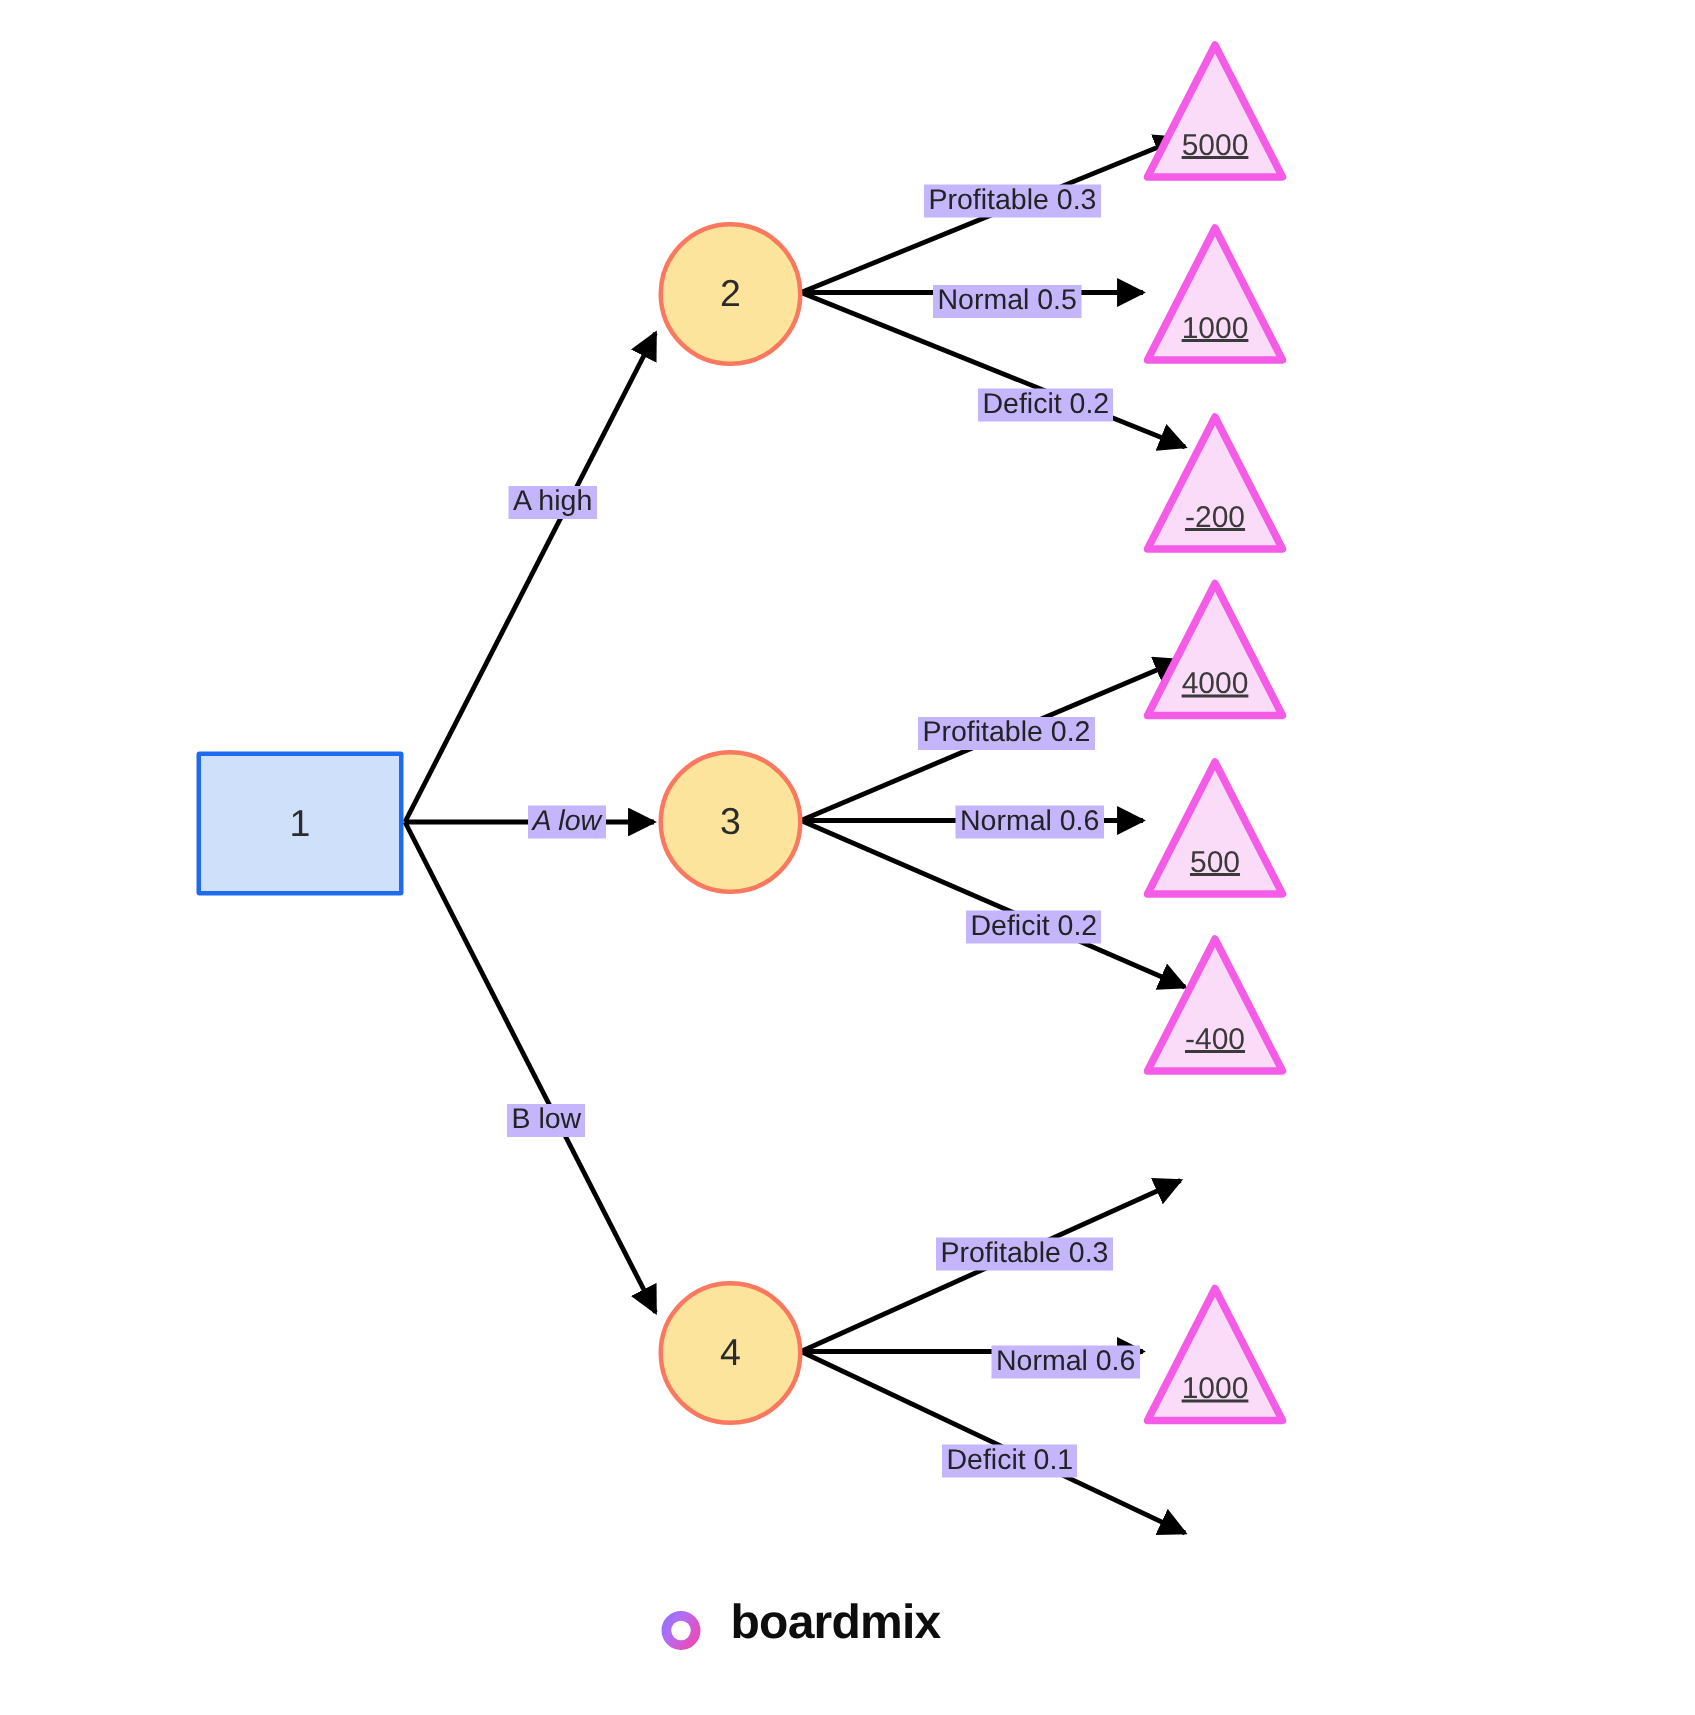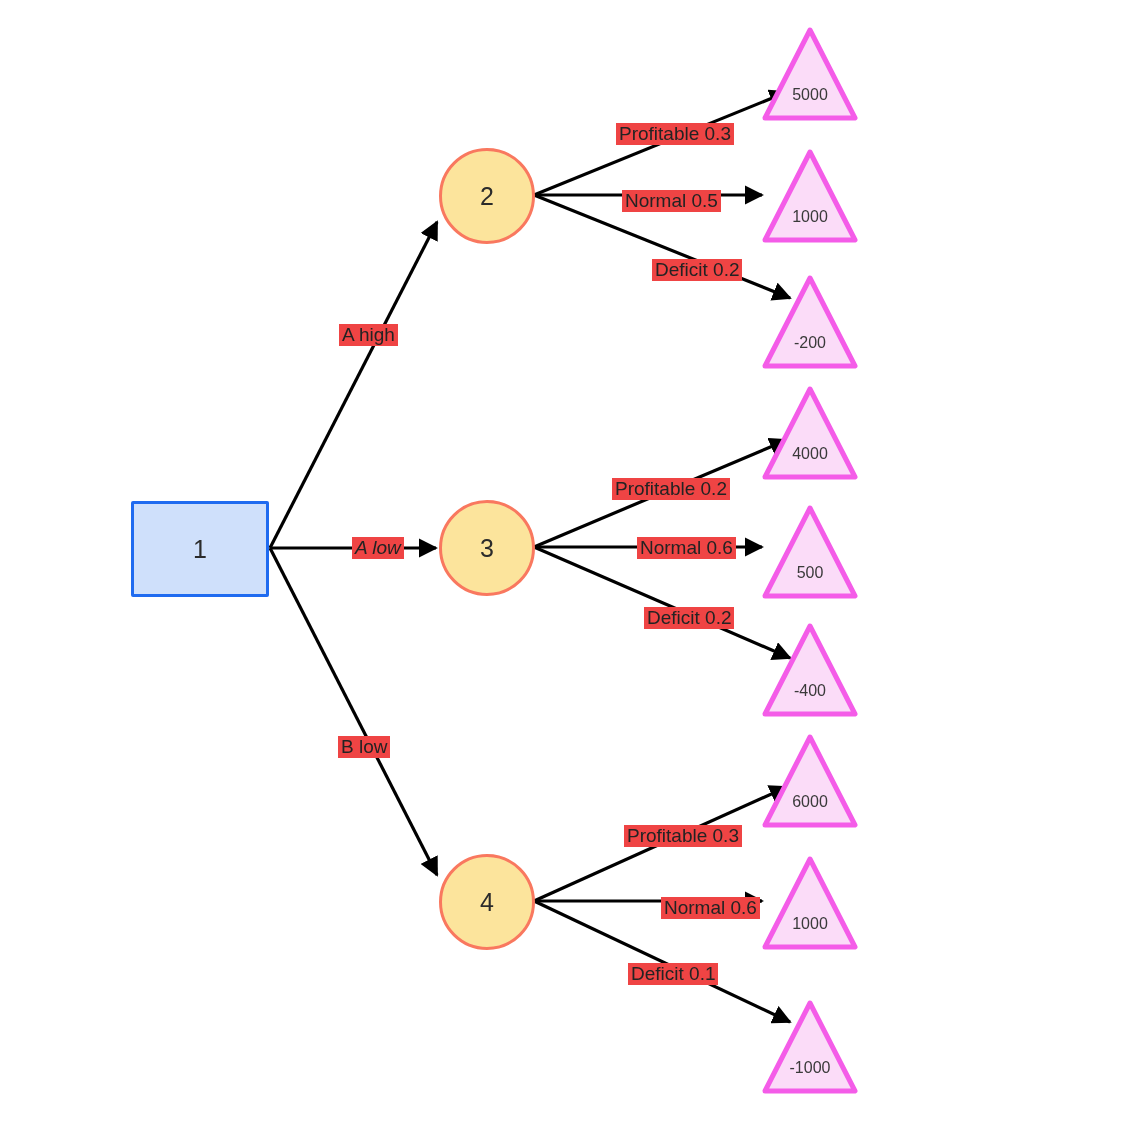--- a/index.html
+++ b/index.html
@@ -63,36 +63,37 @@
     left: 0;
     top: 0;
     overflow: visible;
   }
   .tri-node .node-label {
     position: absolute;
     width: 96px;
     text-align: center;
     left: 0;
     top: 61px;
-    font-size: 16px;
+    font-size: 20px;
     color: #3a3a3a;
+    text-decoration: underline;
   }
 
   .node-label {
     pointer-events: none;
     line-height: 1;
   }
 
   
   .edge-label {
     position: absolute;
     font-size: 19px;
     color: #232323;
     white-space: nowrap;
-    background: #ef4444;
+    background: #c4b5fd;
     padding: 0 3px;
     line-height: 1.15;
   }
 
   
   #watermark {
     position: absolute;
     left: 437px;
     top: 1060px;
     display: flex;
@@ -189,40 +190,28 @@
     <span class="node-label">500</span>
   </div>
 
   <div class="node tri-node" style="left:762px; top:622px;">
     <svg width="96" height="96" viewBox="0 0 96 96">
       <polygon points="48,4 93,92 3,92" fill="#fbdcf8" stroke="#f45ce8" stroke-width="5" stroke-linejoin="round"></polygon>
     </svg>
     <span class="node-label">-400</span>
   </div>
 
-  <div class="node tri-node" style="left:762px; top:733px;">
-    <svg width="96" height="96" viewBox="0 0 96 96">
-      <polygon points="48,4 93,92 3,92" fill="#fbdcf8" stroke="#f45ce8" stroke-width="5" stroke-linejoin="round"></polygon>
-    </svg>
-    <span class="node-label">6000</span>
-  </div>
 
   <div class="node tri-node" style="left:762px; top:855px;">
     <svg width="96" height="96" viewBox="0 0 96 96">
       <polygon points="48,4 93,92 3,92" fill="#fbdcf8" stroke="#f45ce8" stroke-width="5" stroke-linejoin="round"></polygon>
     </svg>
     <span class="node-label">1000</span>
   </div>
 
-  <div class="node tri-node" style="left:762px; top:999px;">
-    <svg width="96" height="96" viewBox="0 0 96 96">
-      <polygon points="48,4 93,92 3,92" fill="#fbdcf8" stroke="#f45ce8" stroke-width="5" stroke-linejoin="round"></polygon>
-    </svg>
-    <span class="node-label">-1000</span>
-  </div>
 
   <div class="edge-label" style="left:339px; top:324px;">A high</div>
 
   <div class="edge-label" style="left:352px; top:537px;font-style:italic;">A low</div>
 
   <div class="edge-label" style="left:338px; top:736px;">B low</div>
 
   <div class="edge-label" style="left:616px; top:123px;">Profitable 0.3</div>
 
   <div class="edge-label" style="left:622px; top:190px;">Normal 0.5</div>
@@ -234,14 +223,28 @@
   <div class="edge-label" style="left:637px; top:537px;">Normal 0.6</div>
 
   <div class="edge-label" style="left:644px; top:607px;">Deficit 0.2</div>
 
   <div class="edge-label" style="left:624px; top:825px;">Profitable 0.3</div>
 
   <div class="edge-label" style="left:661px; top:897px;">Normal 0.6</div>
 
   <div class="edge-label" style="left:628px; top:963px;text-align:right;">Deficit 0.1</div>
 
+  <div id="watermark">
+    <svg width="38" height="42" viewBox="0 0 38 42">
+      <defs>
+        <linearGradient id="bmGrad" x1="0" y1="0" x2="1" y2="1">
+          <stop offset="0%" stop-color="#6a7cff"></stop>
+          <stop offset="45%" stop-color="#b26cf5"></stop>
+          <stop offset="100%" stop-color="#ff3fa4"></stop>
+        </linearGradient>
+      </defs>
+      <path d="M4 3 L4 27 A13 13 0 1 0 17 14 A13 13 0 0 0 4 27 Z" fill="url(#bmGrad)"></path>
+      <circle cx="17" cy="27" r="6.5" fill="#ffffff"></circle>
+    </svg>
+    <span class="wm-text">boardmix</span>
+  </div>
 
 </div>
 
 </body></html>

